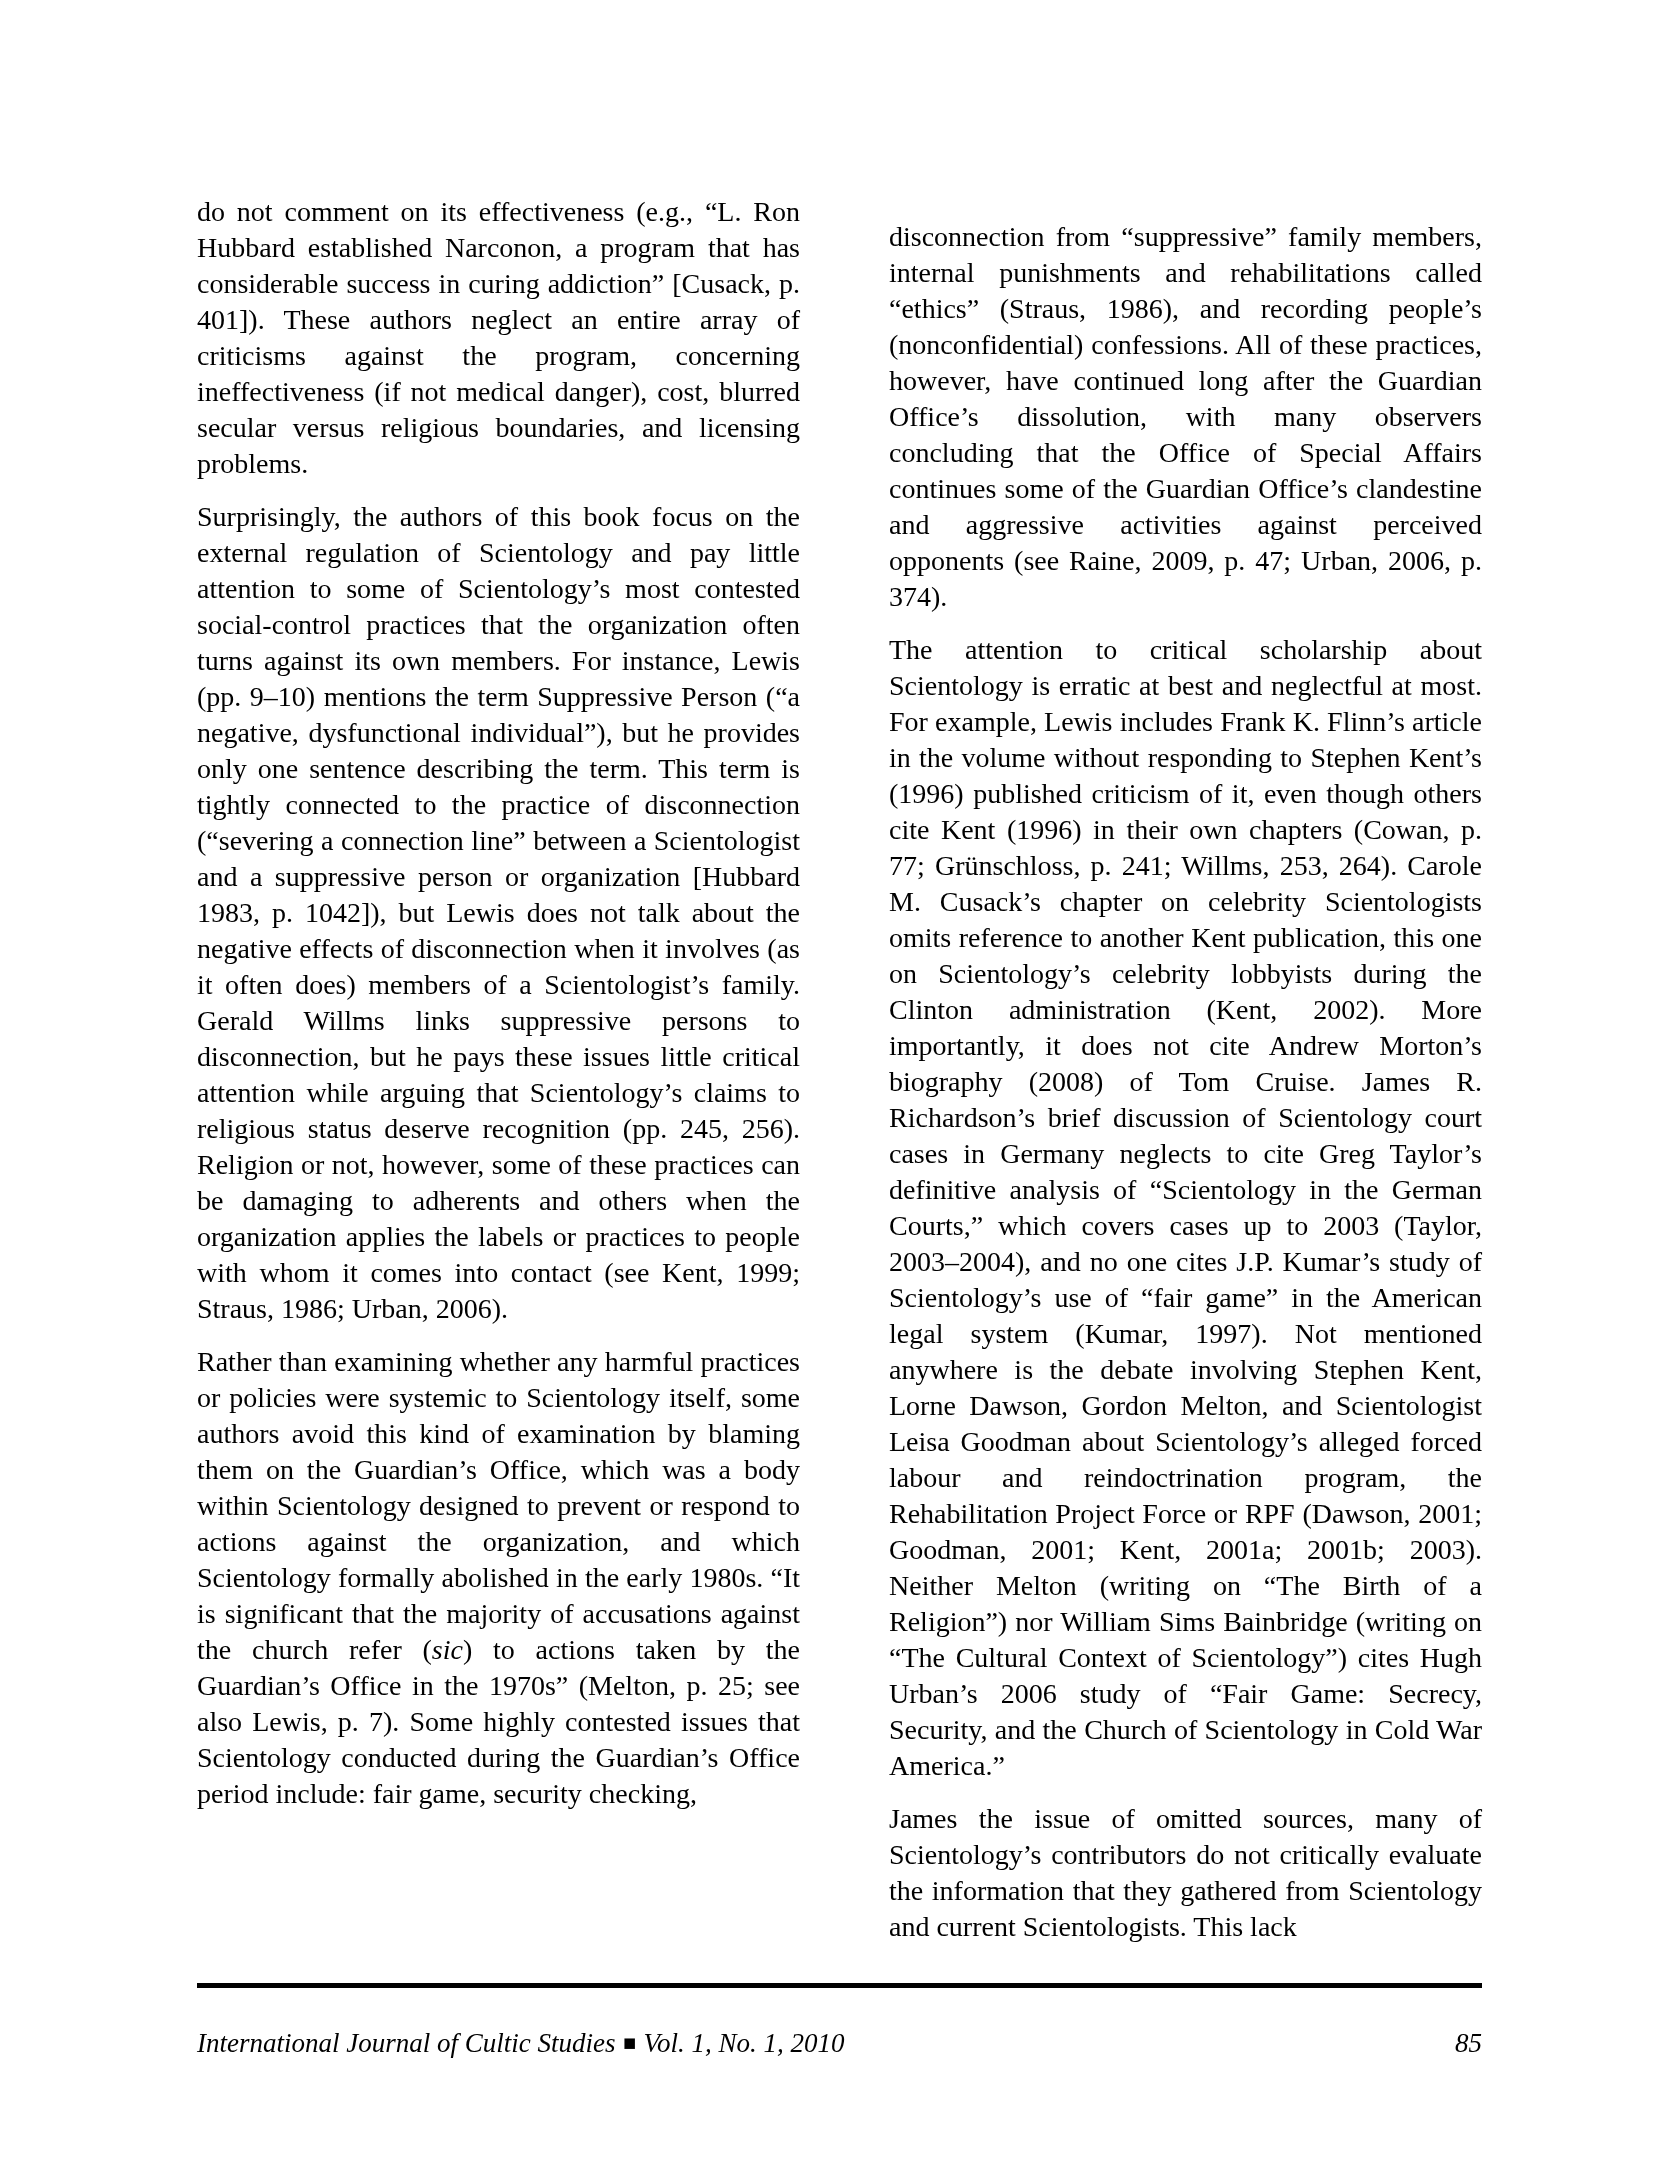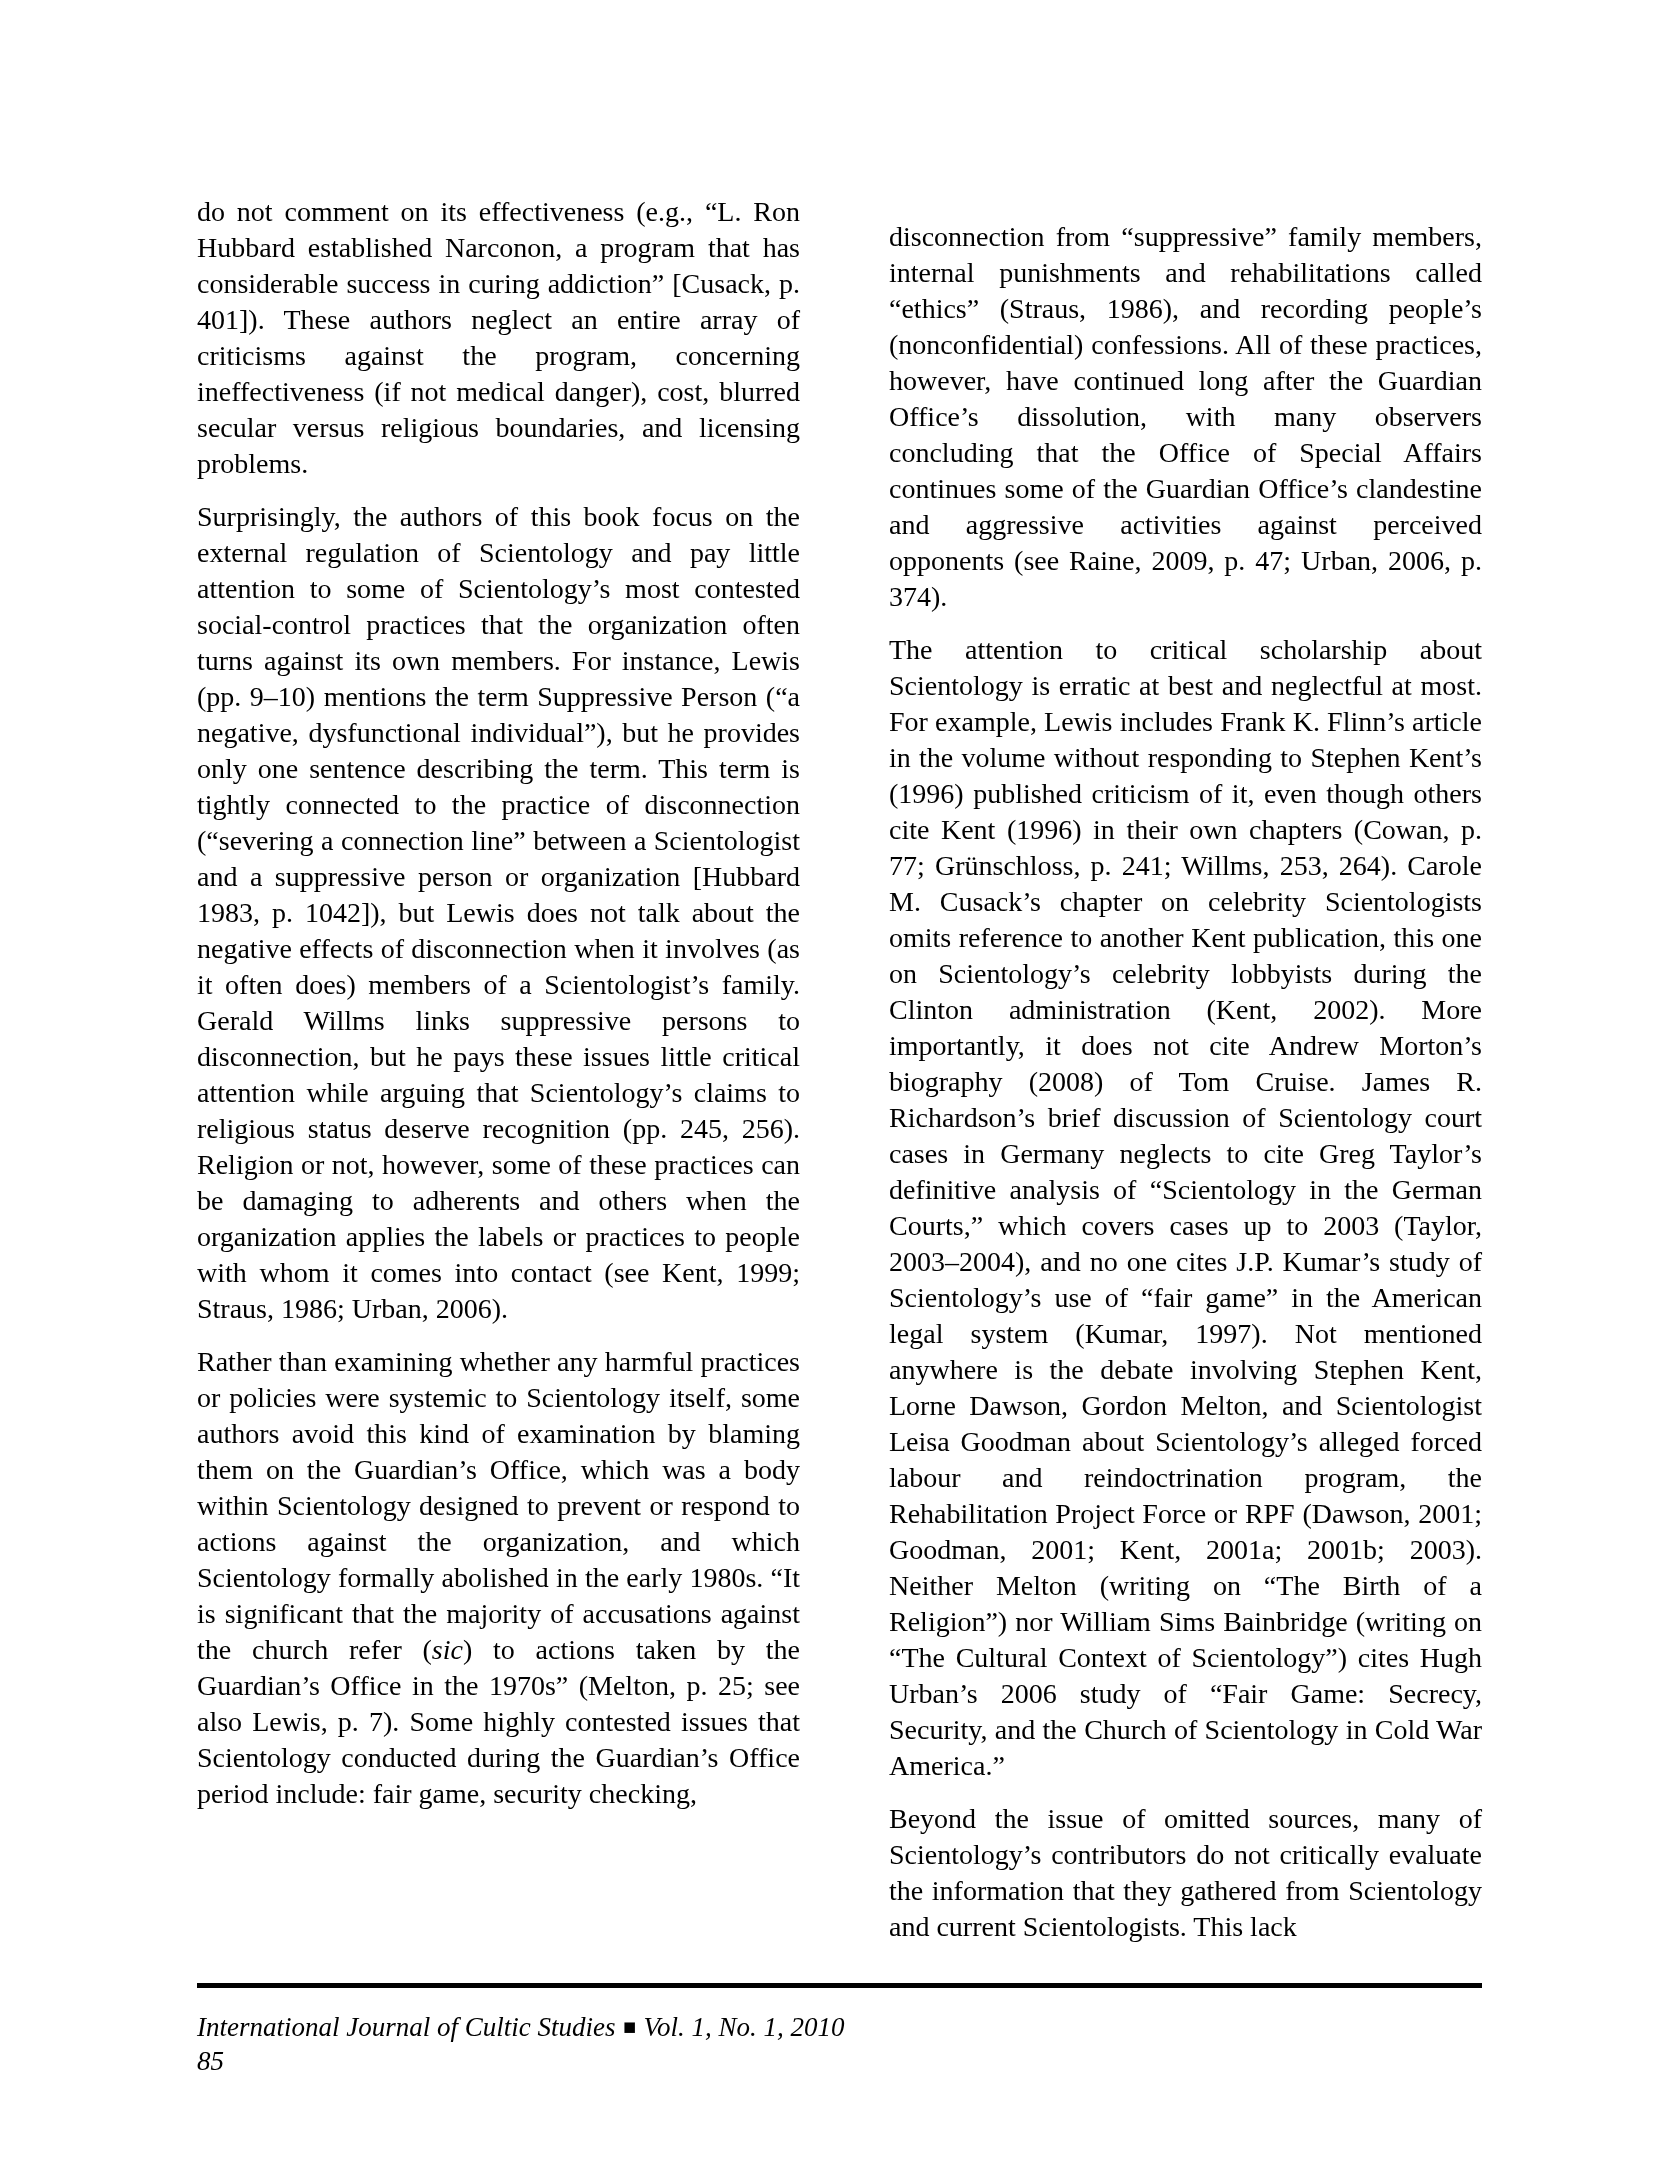--- a/index.html
+++ b/index.html
@@ -42,28 +42,27 @@
     left: 197px;
     top: 1983px;
     width: 1285px;
   }
   .rule {
     width: 100%;
     height: 4.7px;
     background: #000000;
   }
   .footer-row {
-    margin-top: 23px;
+    margin-top: 39px;
     display: flex;
     justify-content: space-between;
     align-items: baseline;
     font-size: 27px;
     line-height: 32px;
     font-style: italic;
-    flex-direction: column;
   }
   .sep {
     font-style: normal;
     font-size: 21.7px;
     margin: 0 7.5px;
     position: relative;
     top: -1.9px;
   }
 </style>
 </head>
@@ -73,21 +72,21 @@
 
   <main class="content">
     <section class="col-left">
         <p class="para">do not comment on its effectiveness (e.g., “L. Ron Hubbard established Narconon, a program that has considerable success in curing addiction” [Cusack, p. 401]). These authors neglect an entire array of criticisms against the program, concerning ineffectiveness (if not medical danger), cost, blurred secular versus religious boundaries, and licensing problems.</p>
         <p class="para">Surprisingly, the authors of this book focus on the external regulation of Scientology and pay little attention to some of Scientology’s most contested social-control practices that the organization often turns against its own members. For instance, Lewis (pp. 9–10) mentions the term Suppressive Person (“a negative, dysfunctional individual”), but he provides only one sentence describing the term. This term is tightly connected to the practice of disconnection (“severing a connection line” between a Scientologist and a suppressive person or organization [Hubbard 1983, p. 1042]), but Lewis does not talk about the negative effects of disconnection when it involves (as it often does) members of a Scientologist’s family. Gerald Willms links suppressive persons to disconnection, but he pays these issues little critical attention while arguing that Scientology’s claims to religious status deserve recognition (pp. 245, 256). Religion or not, however, some of these practices can be damaging to adherents and others when the organization applies the labels or practices to people with whom it comes into contact (see Kent, 1999; Straus, 1986; Urban, 2006).</p>
         <p class="para">Rather than examining whether any harmful practices or policies were systemic to Scientology itself, some authors avoid this kind of examination by blaming them on the Guardian’s Office, which was a body within Scientology designed to prevent or respond to actions against the organization, and which Scientology formally abolished in the early 1980s. “It is significant that the majority of accusations against the church refer (<i>sic</i>) to actions taken by the Guardian’s Office in the 1970s” (Melton, p. 25; see also Lewis, p. 7). Some highly contested issues that Scientology conducted during the Guardian’s Office period include: fair game, security checking,</p>
       </section>
     <section class="col-right">
         <p class="para">disconnection from “suppressive” family members, internal punishments and rehabilitations called “ethics” (Straus, 1986), and recording people’s (nonconfidential) confessions. All of these practices, however, have continued long after the Guardian Office’s dissolution, with many observers concluding that the Office of Special Affairs continues some of the Guardian Office’s clandestine and aggressive activities against perceived opponents (see Raine, 2009, p. 47; Urban, 2006, p. 374).</p>
         <p class="para">The attention to critical scholarship about Scientology is erratic at best and neglectful at most. For example, Lewis includes Frank K. Flinn’s article in the volume without responding to Stephen Kent’s (1996) published criticism of it, even though others cite Kent (1996) in their own chapters (Cowan, p. 77; Grünschloss, p. 241; Willms, 253, 264). Carole M. Cusack’s chapter on celebrity Scientologists omits reference to another Kent publication, this one on Scientology’s celebrity lobbyists during the Clinton administration (Kent, 2002). More importantly, it does not cite Andrew Morton’s biography (2008) of Tom Cruise. James R. Richardson’s brief discussion of Scientology court cases in Germany neglects to cite Greg Taylor’s definitive analysis of “Scientology in the German Courts,” which covers cases up to 2003 (Taylor, 2003–2004), and no one cites J.P. Kumar’s study of Scientology’s use of “fair game” in the American legal system (Kumar, 1997). Not mentioned anywhere is the debate involving Stephen Kent, Lorne Dawson, Gordon Melton, and Scientologist Leisa Goodman about Scientology’s alleged forced labour and reindoctrination program, the Rehabilitation Project Force or RPF (Dawson, 2001; Goodman, 2001; Kent, 2001a; 2001b; 2003). Neither Melton (writing on “The Birth of a Religion”) nor William Sims Bainbridge (writing on “The Cultural Context of Scientology”) cites Hugh Urban’s 2006 study of “Fair Game: Secrecy, Security, and the Church of Scientology in Cold War America.”</p>
-        <p class="para">Beyond the issue of omitted sources, many of Scientology’s contributors do not critically evaluate the information that they gathered from Scientology and current Scientologists. This lack</p>
+        <p class="para">James the issue of omitted sources, many of Scientology’s contributors do not critically evaluate the information that they gathered from Scientology and current Scientologists. This lack</p>
       </section>
   </main>
 
   <footer class="footer">
     <div class="rule"></div>
     <div class="footer-row">
       <span>
         <span>International Journal of Cultic Studies</span><span class="sep">■</span><span>Vol. 1, No. 1, 2010</span>
       </span>
       <span>85</span>

